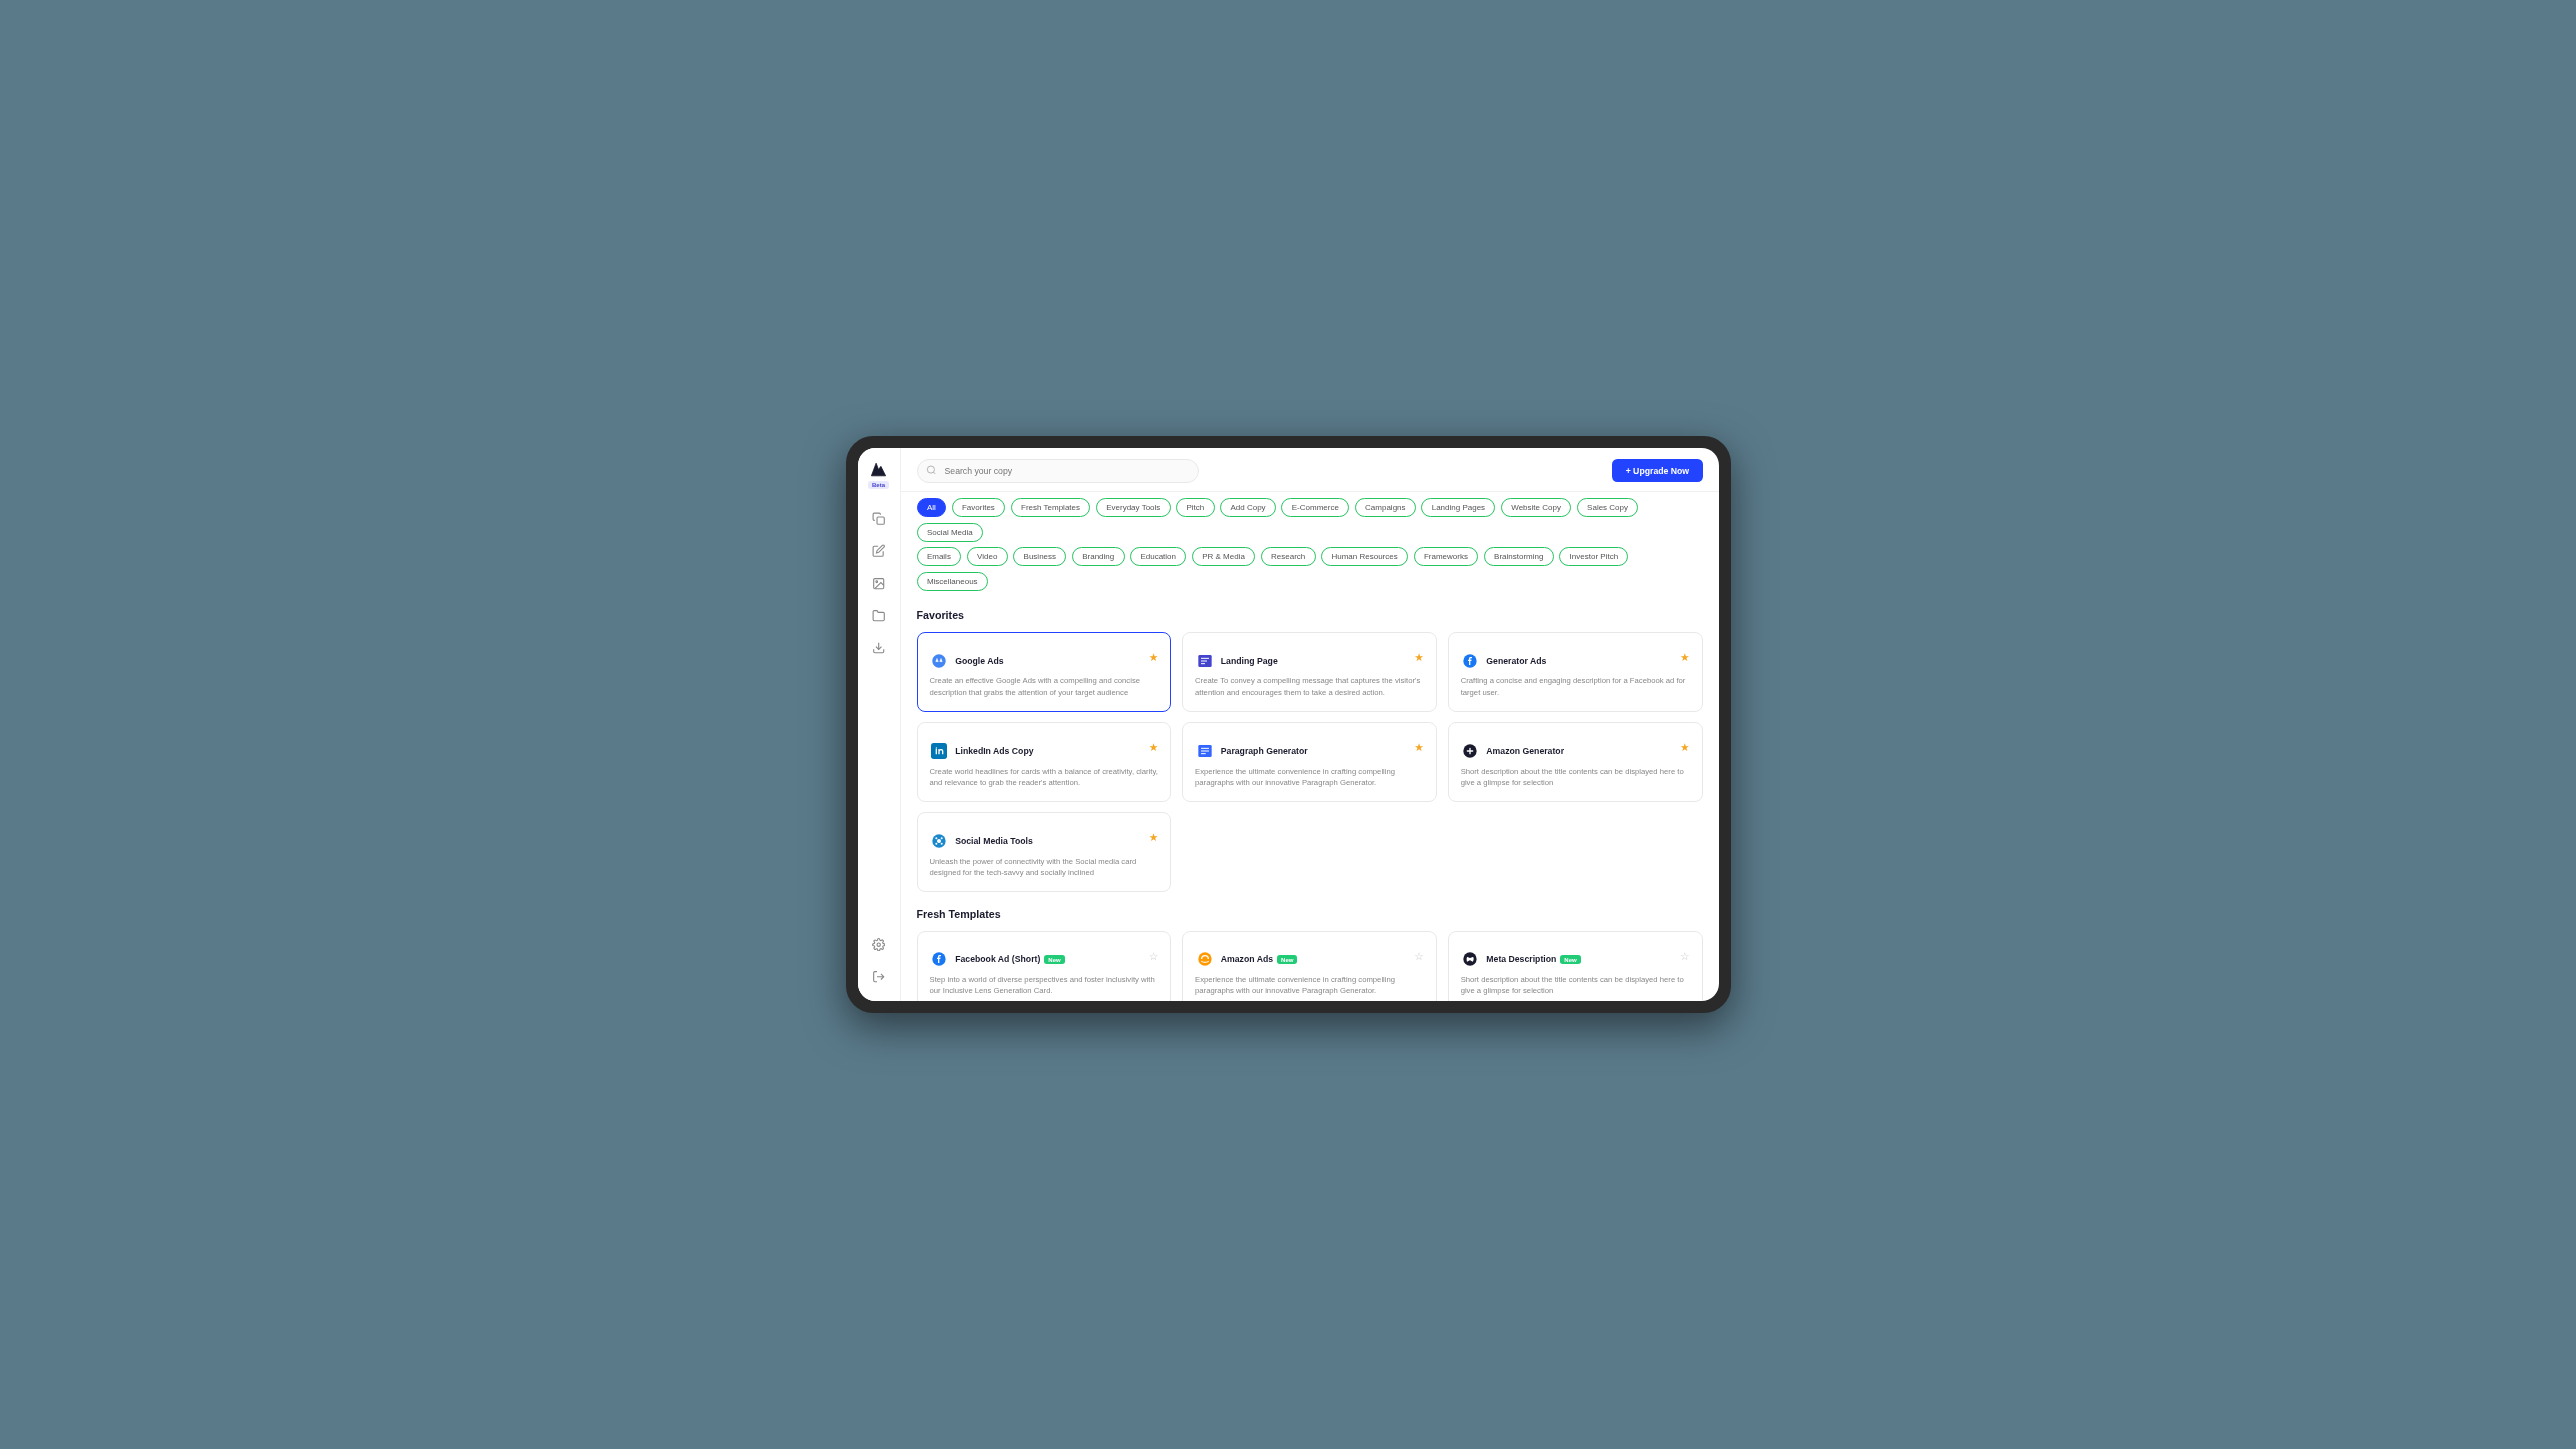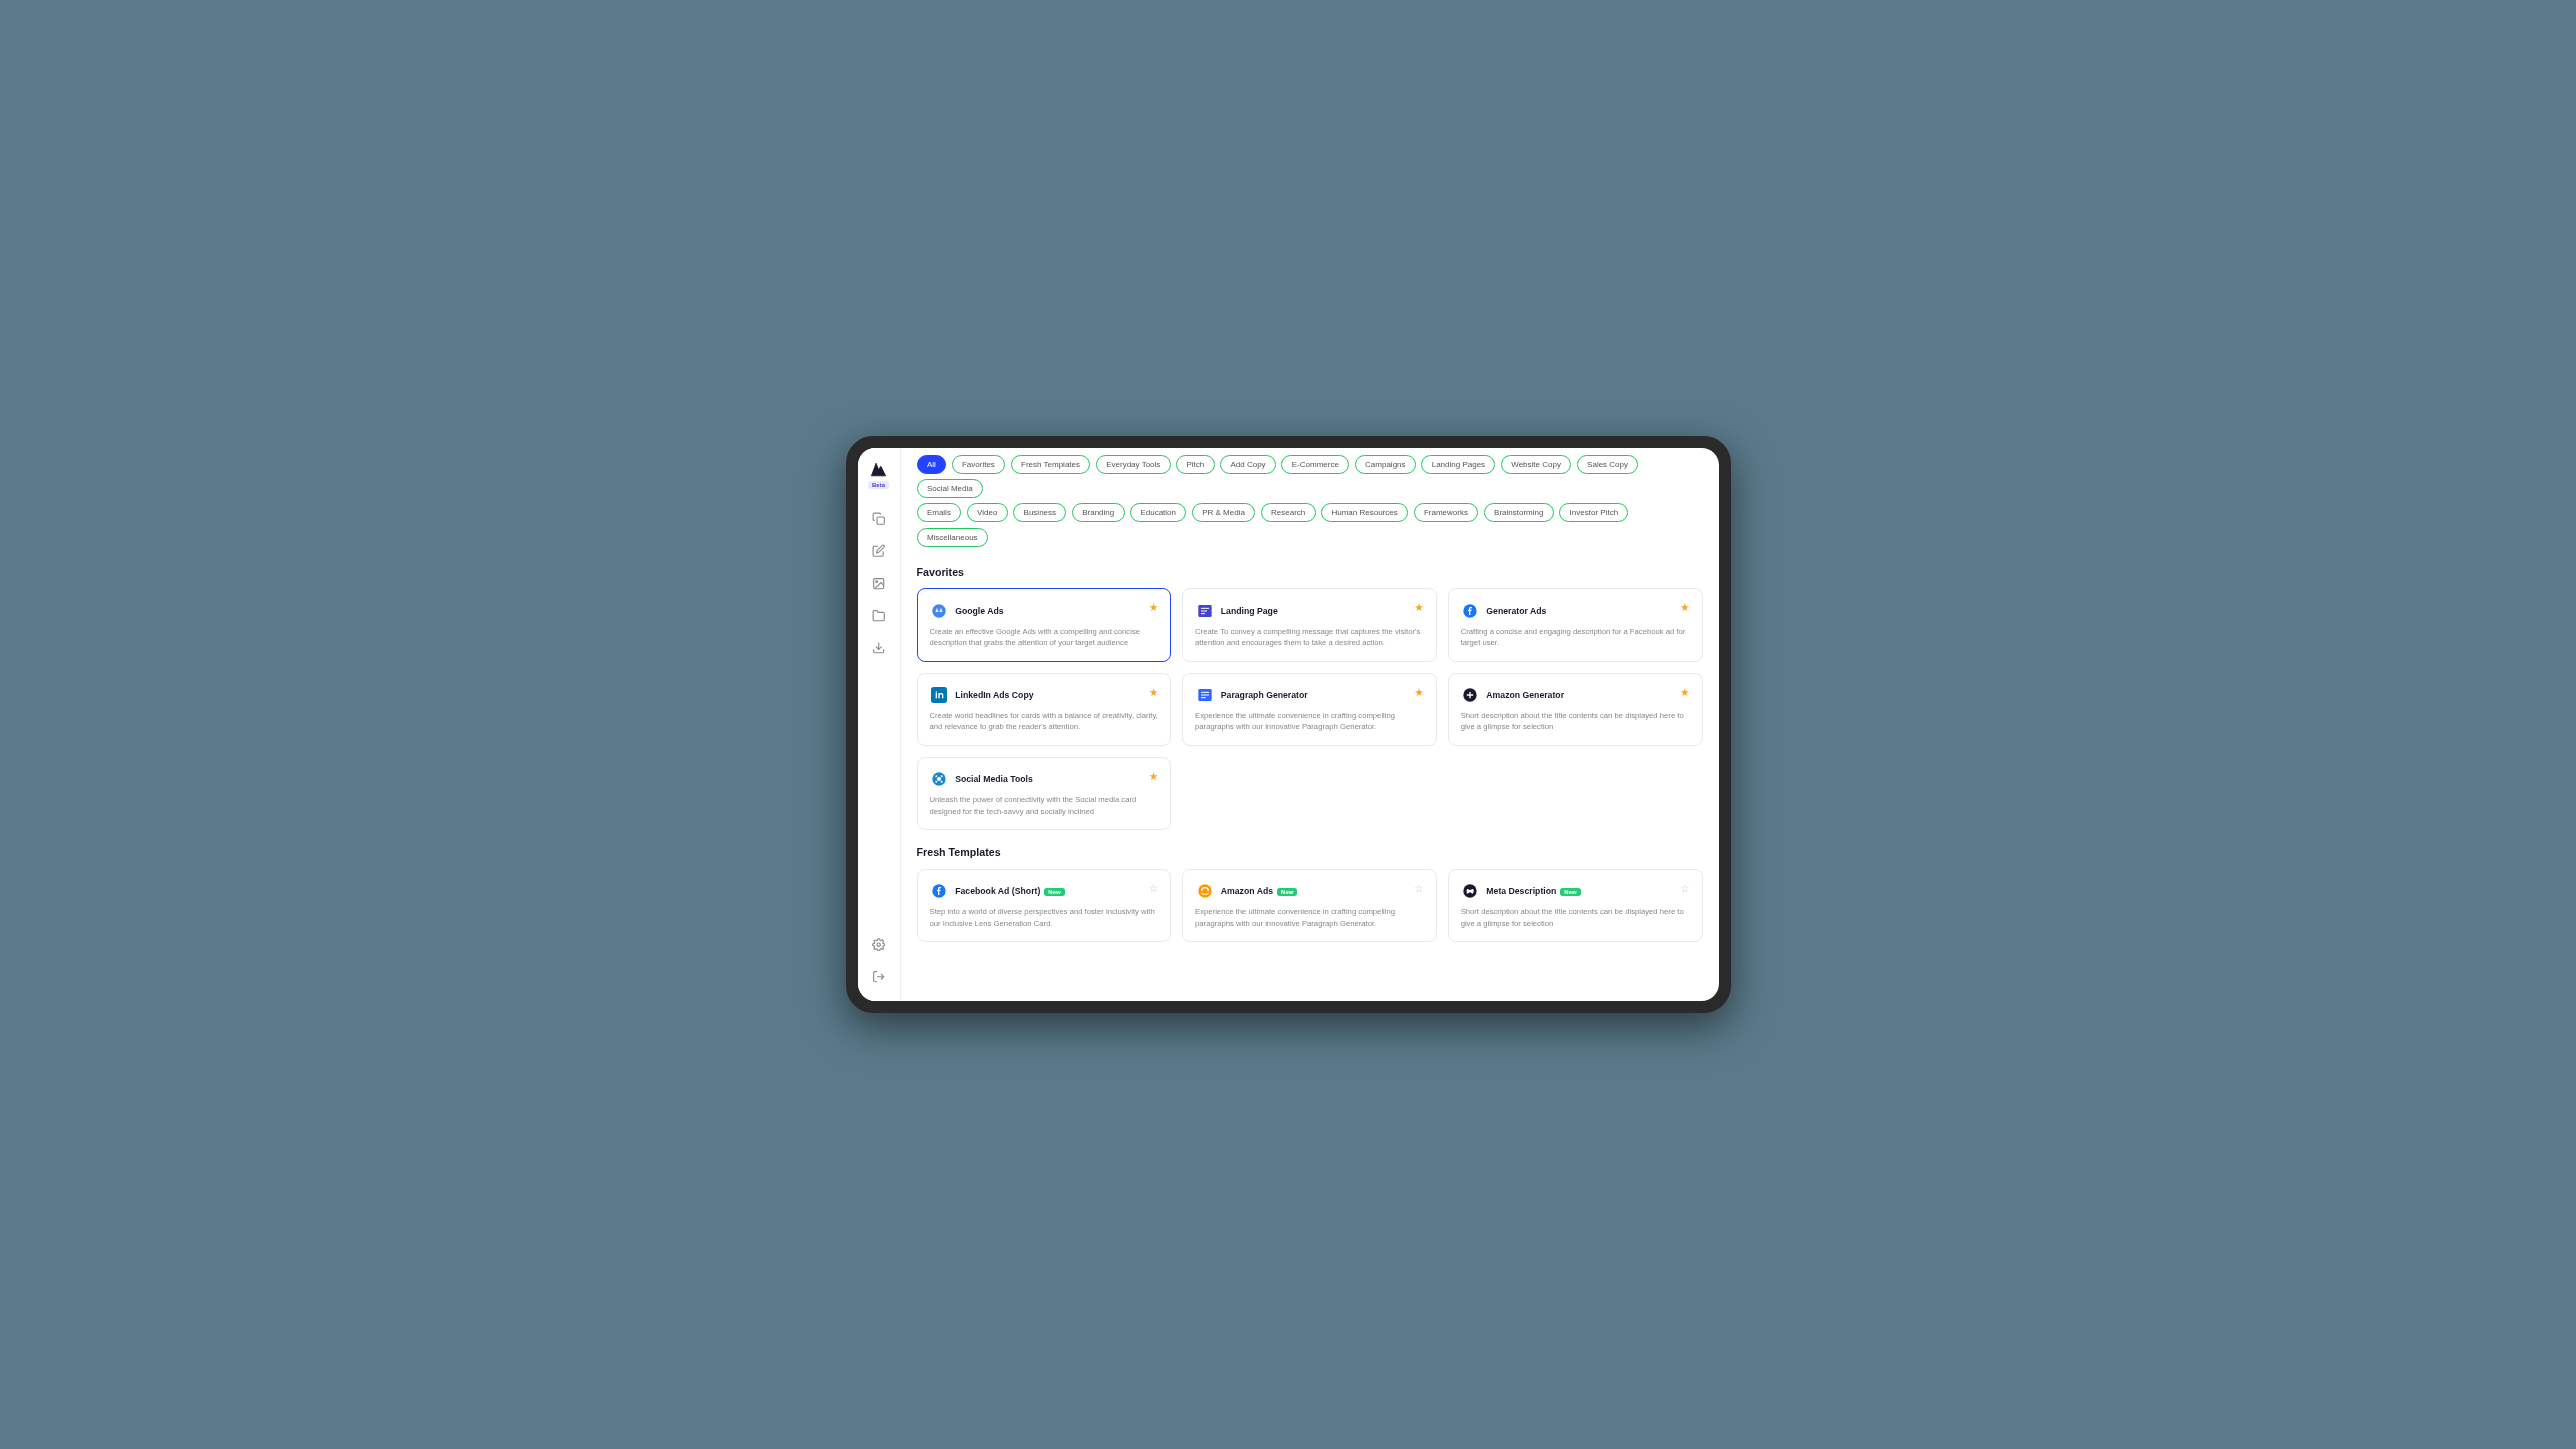--- a/index.html
+++ b/index.html
@@ -196,20 +196,21 @@
       cursor: pointer;
       transition: box-shadow 0.2s;
       position: relative;
     }
     .card.selected { border-color: #2244ff; }
     .card-header {
       display: flex;
       align-items: flex-start;
       justify-content: space-between;
       margin-bottom: 5.4px;
+      margin-top: 6px;
     }
     .card-title-row {
       display: flex;
       align-items: center;
       gap: 6.7px;
     }
     .card-icon {
       width: 19px;
       height: 19px;
       display: flex;
@@ -306,20 +307,33 @@
             <path d="M9 21H5a2 2 0 01-2-2V5a2 2 0 012-2h4"></path>
             <polyline points="16 17 21 12 16 7"></polyline>
             <line x1="21" y1="12" x2="9" y2="12"></line>
           </svg>
         </div>
       </div>
     </div>
 
     <div class="main">
 
+      <div class="top-bar">
+        <div class="search-box">
+          <div class="search-icon-wrap">
+            <svg viewBox="0 0 24 24" fill="none" stroke="currentColor" stroke-width="2">
+              <circle cx="11" cy="11" r="8"></circle>
+              <line x1="21" y1="21" x2="16.65" y2="16.65"></line>
+            </svg>
+          </div>
+          <input type="text" placeholder="Search your copy" style="">
+        </div>
+        <div class="spacer"></div>
+        <button class="upgrade-btn">+ Upgrade Now</button>
+      </div>
 
       <div class="filter-section">
         <div class="filter-row" id="filter-row-1">
             <button class="filter-chip active">All</button>
             <button class="filter-chip">Favorites</button>
             <button class="filter-chip">Fresh Templates</button>
             <button class="filter-chip">Everyday Tools</button>
             <button class="filter-chip">Pitch</button>
             <button class="filter-chip">Add Copy</button>
             <button class="filter-chip">E-Commerce</button>

